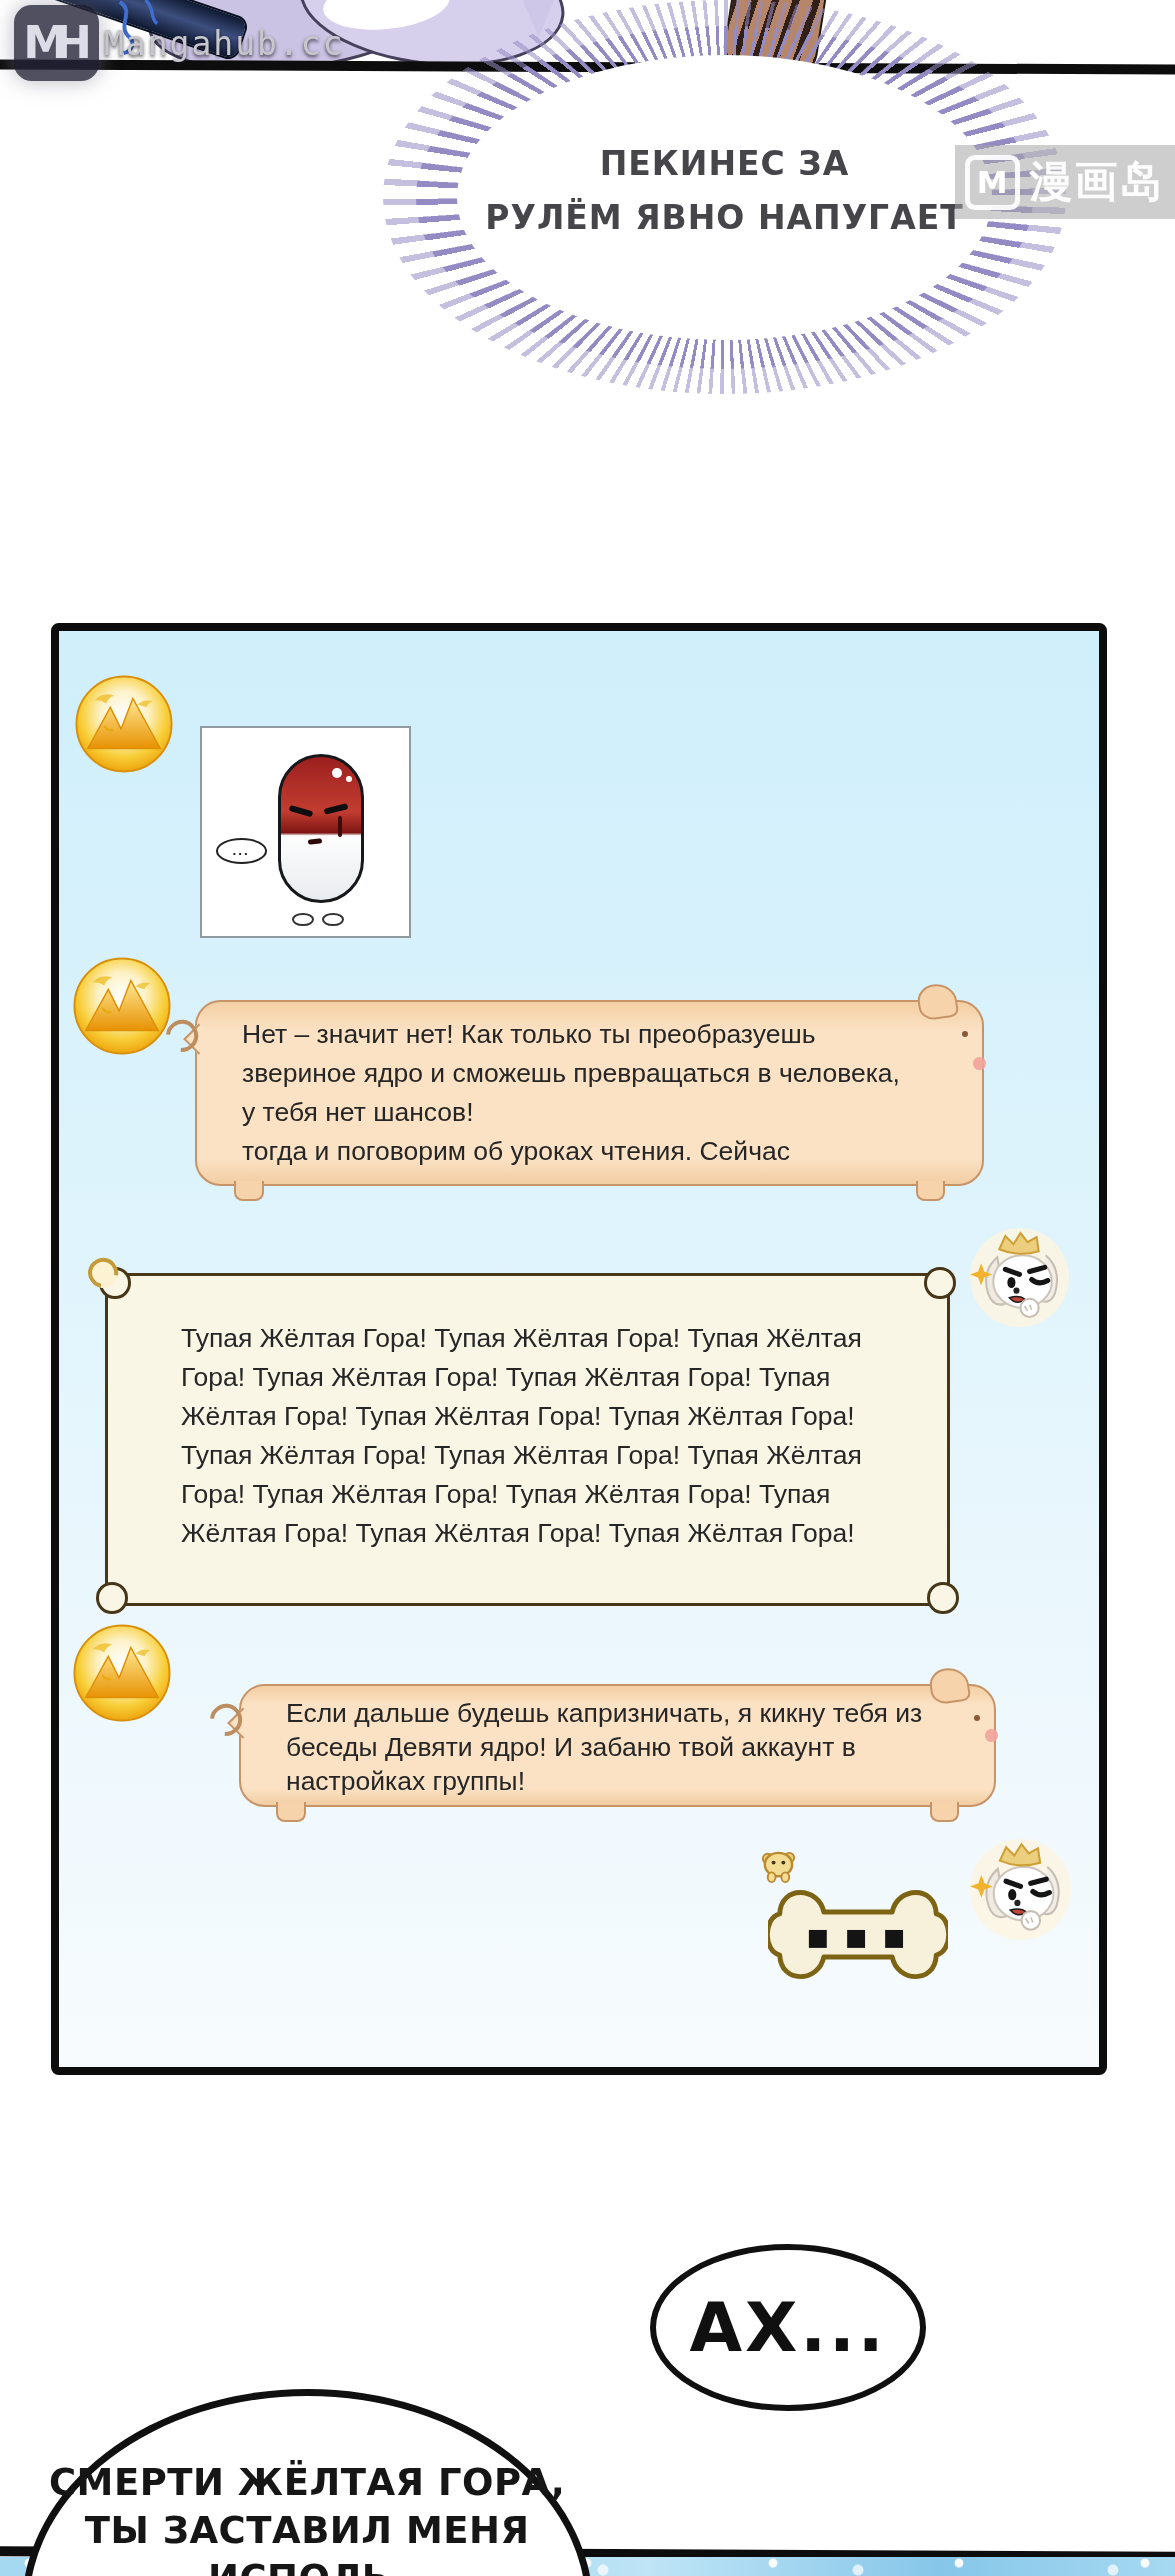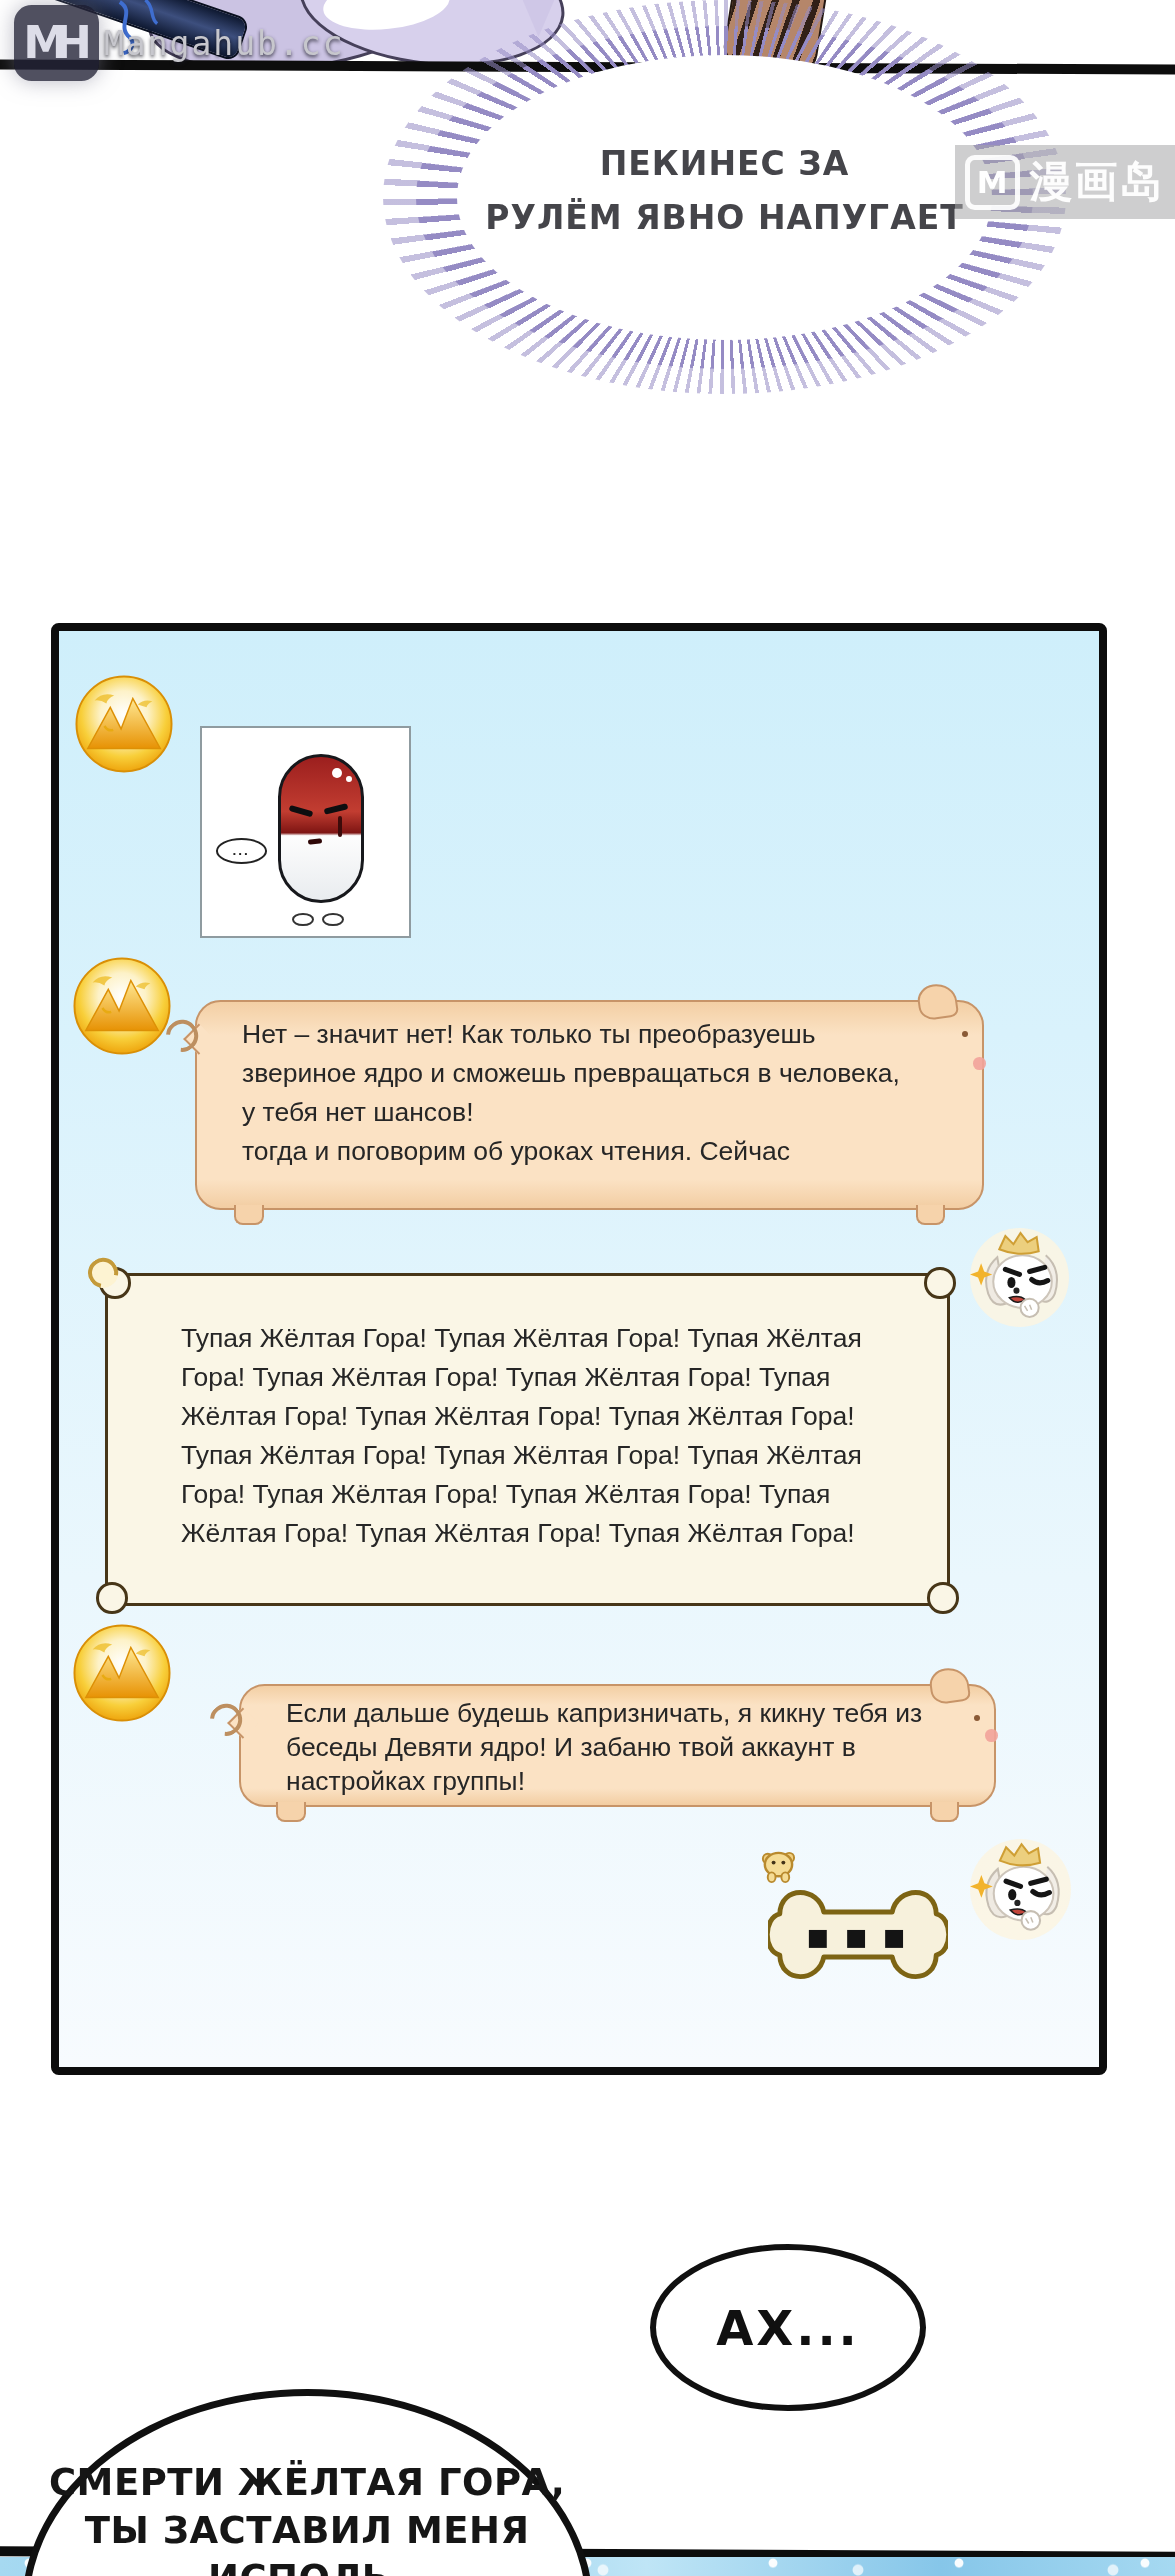--- a/index.html
+++ b/index.html
@@ -102,21 +102,21 @@
   #stripblue{position:absolute;left:0;top:2557px;width:1176px;height:18.6px;
         background-image:radial-gradient(circle 4.9px at 29px 5.9px,rgba(255,255,255,.95) 0 3.9px,rgba(0,0,0,0) 4.9px),
           radial-gradient(circle 6.9px at 93px 12.7px,rgba(255,255,255,.7) 0 4.9px,rgba(0,0,0,0) 5.9px),
           radial-gradient(circle 3.9px at 147px 3.9px,rgba(255,255,255,.8) 0 2.9px,rgba(0,0,0,0) 3.9px),
           linear-gradient(90deg,#a6d9f1 0%,#8fccec 30%,#bfe5f6 55%,#86c6e9 80%,#a6d9f1 100%);
         background-size:186px 18.6px,255px 18.6px,137px 18.6px,100% 100%;}
 
   
   #ah{position:absolute;left:650px;top:2244px;width:276px;height:167px;background:#fff;border:6.9px solid #101010;
         border-radius:50%;box-sizing:border-box;display:flex;align-items:center;justify-content:center;
-        font-family:"DejaVu Sans",sans-serif;font-weight:bold;font-size:48px;color:#101010;letter-spacing:2.9px;}
+        font-family:"DejaVu Sans",sans-serif;font-weight:bold;font-size:68px;color:#101010;letter-spacing:2.9px;}
   #bigb{position:absolute;left:21.6px;top:2389px;width:571px;height:437px;background:#fff;border:7.8px solid #101010;
         border-radius:50%;box-sizing:border-box;}
   #bigb .txt{position:absolute;left:0;right:0;top:63px;text-align:center;font-family:"DejaVu Sans",sans-serif;
         font-weight:bold;font-size:37px;line-height:48px;color:#161616;letter-spacing:0.5px;}
 </style>
 </head>
 <body>
 
 <div id="page">
 
@@ -199,21 +199,21 @@
     <div class="avatar" style="left:13.7px;top:326px;">
       <svg viewBox="0 0 100 100">
         <circle cx="50" cy="50" r="48.5" fill="url(#gAv)" stroke="#d98f06" stroke-width="2"></circle>
         <path d="M20 26 q8 -9 20 -5 q-7 3 -8 8 q-6 -4 -12 -3 Z" fill="#eec133" opacity=".85"></path>
         <path d="M64 30 q7 -6 15 -3 q-5 2 -6 6 Z" fill="#eec133" opacity=".8"></path>
         <path d="M13 75 L36 33 L47 55 L59 24 L87 75 Z" fill="url(#gMt)" stroke="#dd9005" stroke-width="1.5"></path>
         <path d="M30 52 q4 6 9 4" stroke="#e8aa12" stroke-width="2.5" fill="none"></path>
       </svg>
     </div>
 
-    <div class="pig" style="left:136px;top:369px;width:789px;height:210px;">
+    <div class="pig" style="left:136px;top:369px;width:789px;height:186px;">
       <div class="ear"></div>
       <div class="snoutdot"></div>
       <div class="cheek"></div>
       <div class="pointer"></div>
       <div class="tailcurl"></div>
       <div class="foot" style="left:37px;"></div>
       <div class="foot" style="right:37px;"></div>
       <div class="txt" style="top:12.7px;font-size:26.5px;line-height:39px;">
         <div>Нет – значит нет! Как только ты преобразуешь</div>
         <div>звериное ядро и сможешь превращаться в человека,</div>

